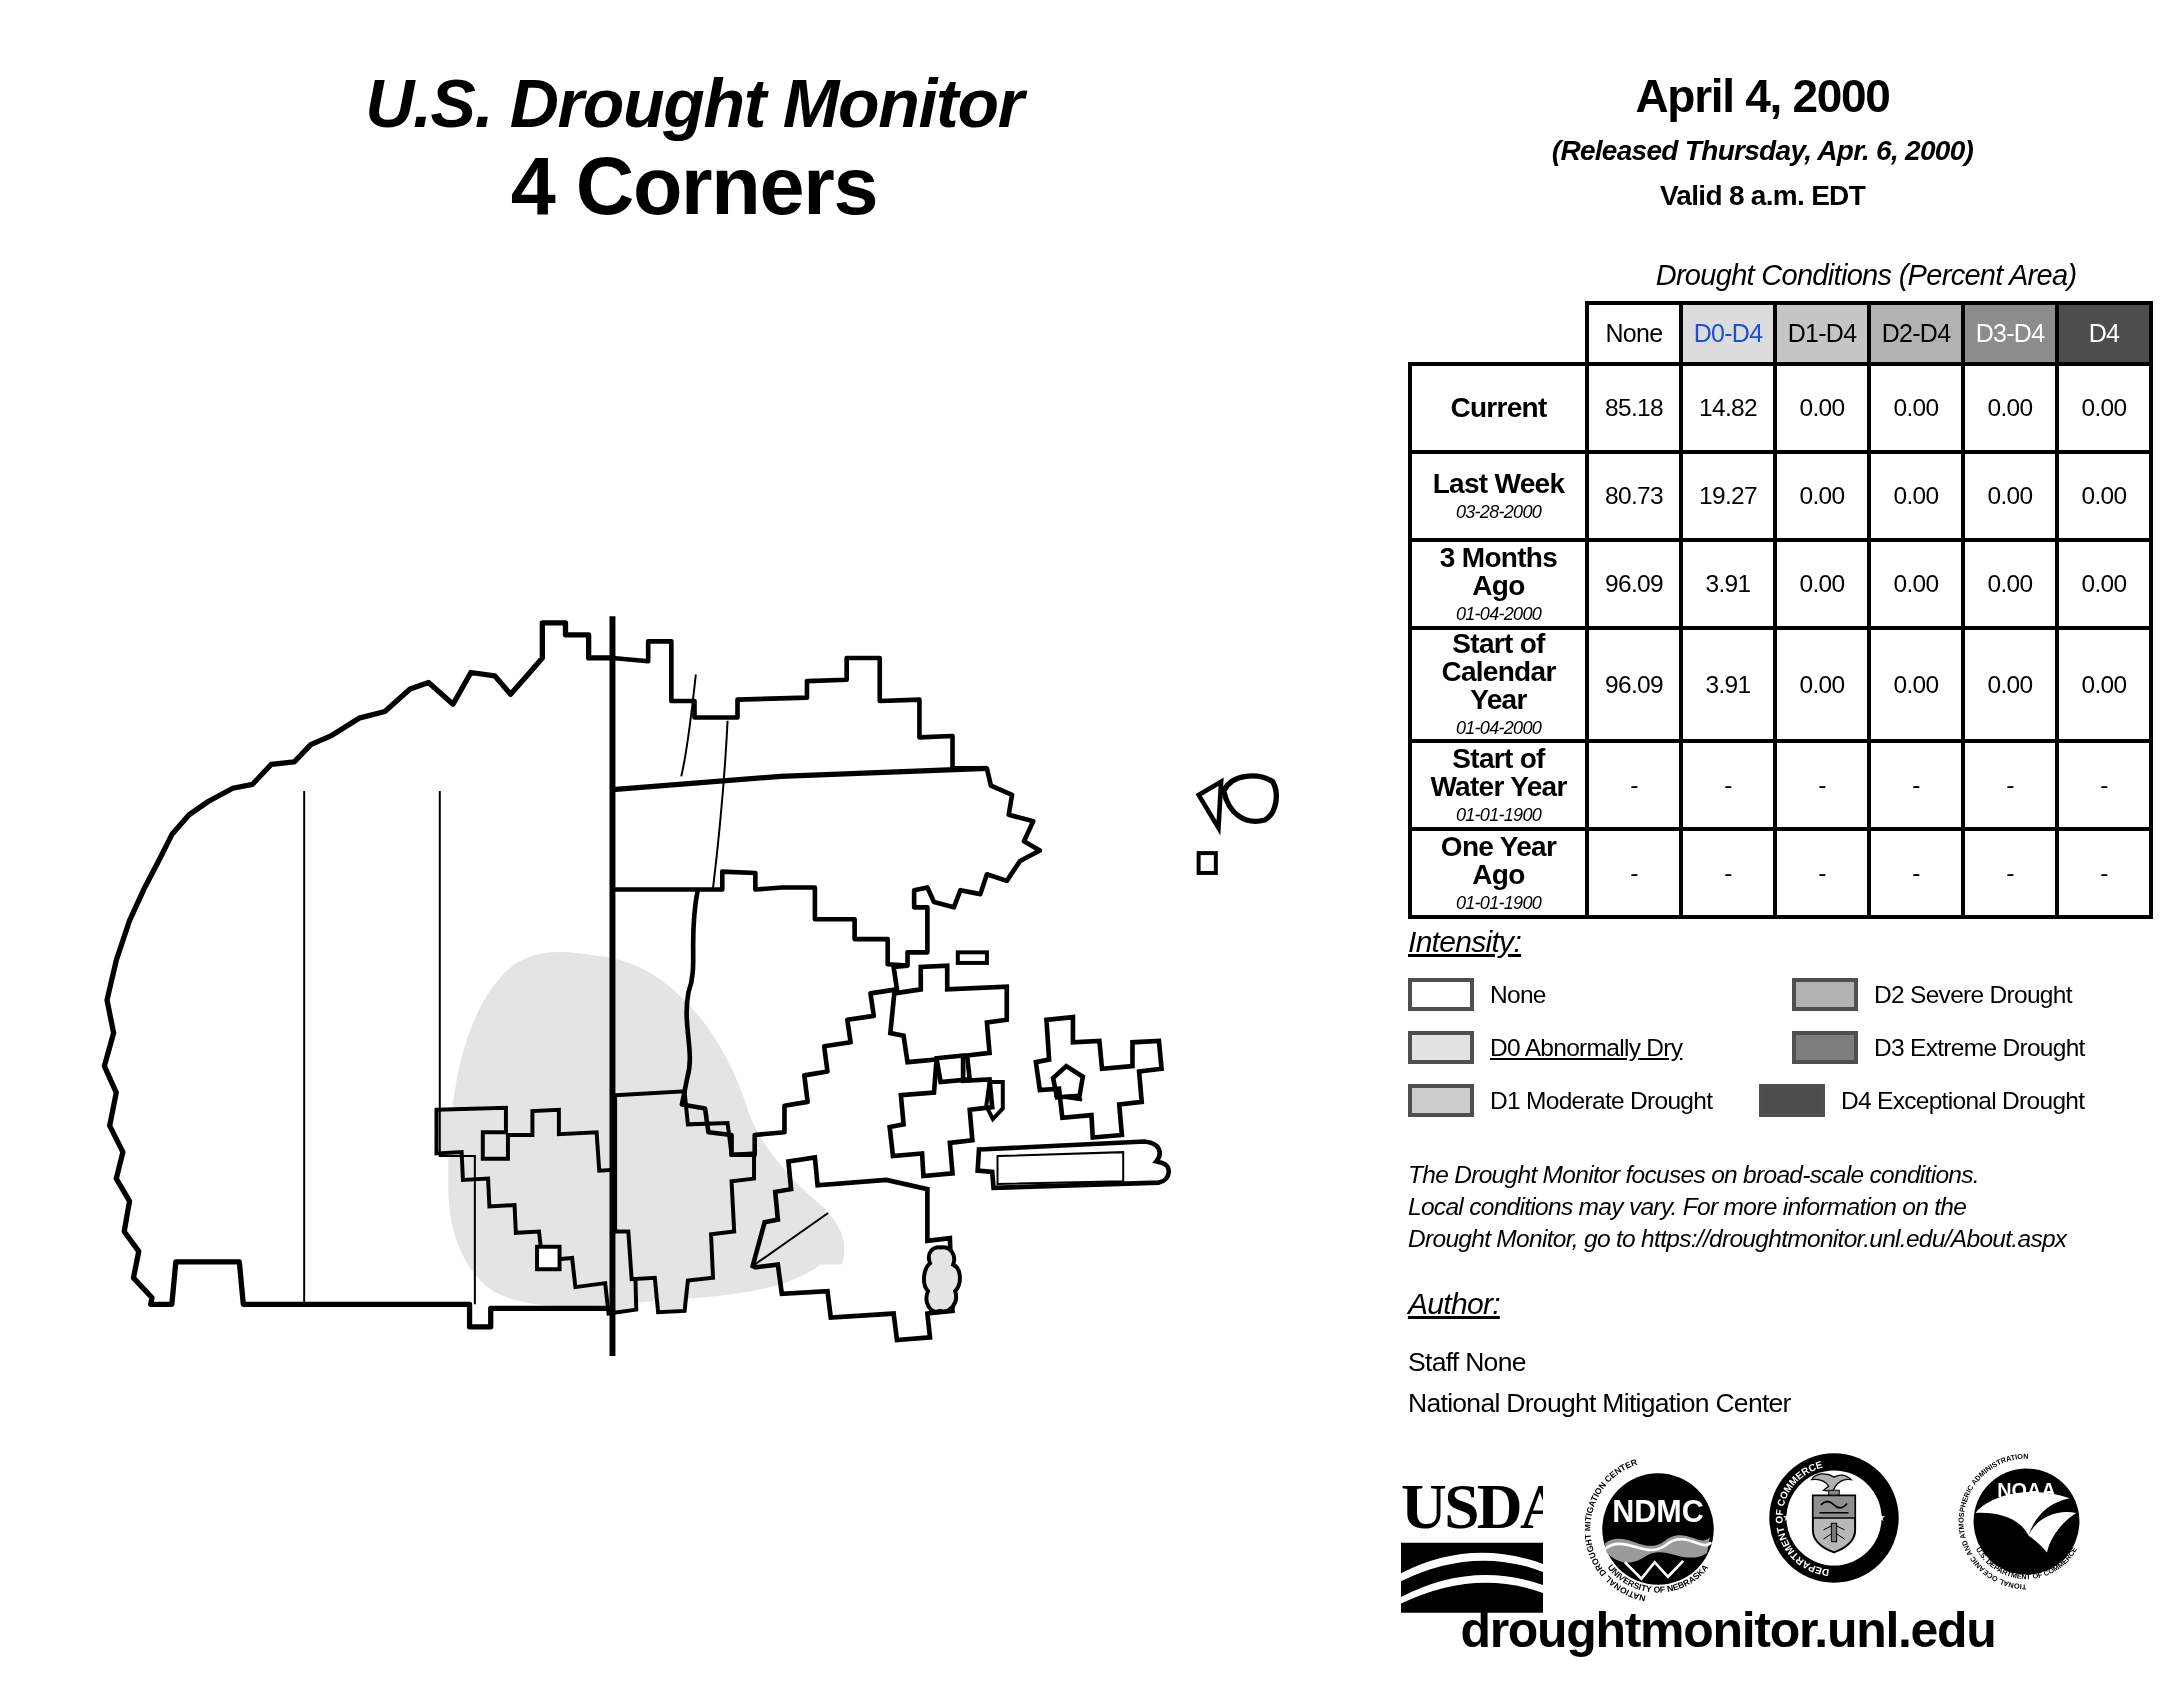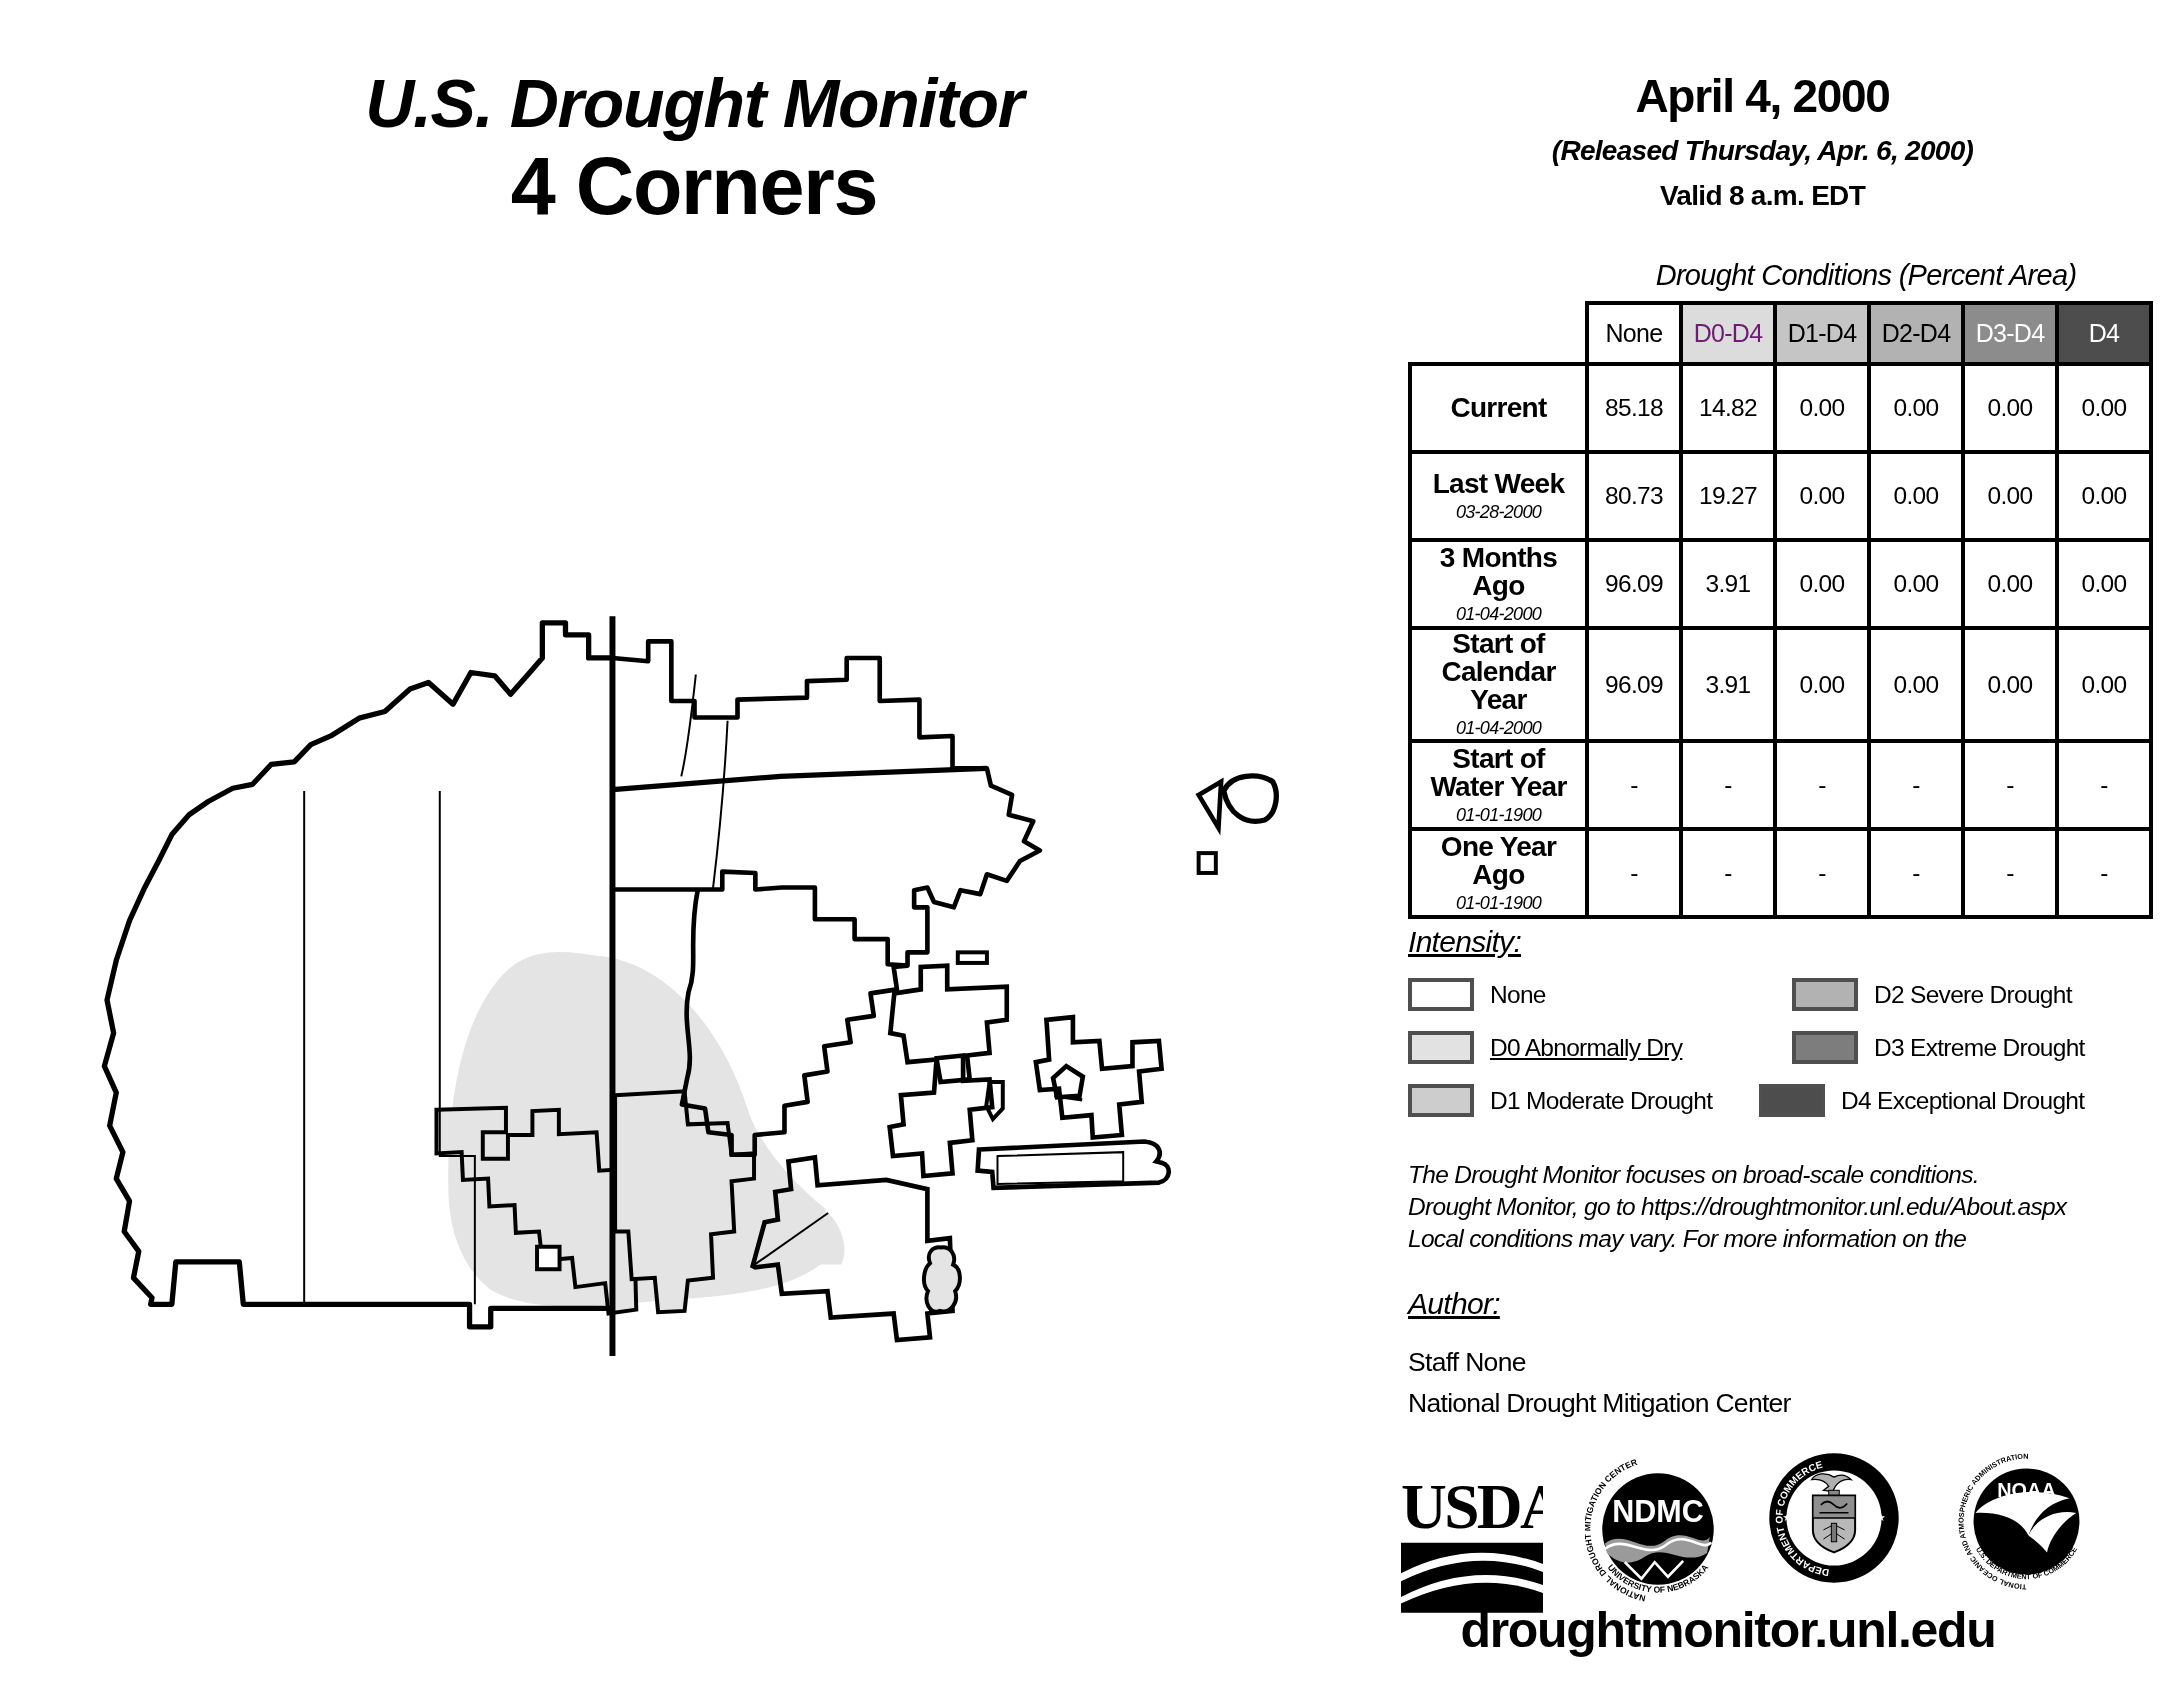--- a/index.html
+++ b/index.html
@@ -18,21 +18,21 @@
   table.dm{border-collapse:collapse;table-layout:fixed;}
   table.dm{position:absolute;left:1408px;top:301px;}
   table.dm td,table.dm th{border:4px solid #000;padding:0;text-align:center;vertical-align:middle;}
   table.dm th.corner{border:none;background:#fff;}
   table.dm col.lab{width:177px;}
   table.dm col.dat{width:94px;}
   tr.hrow{height:61px;}
   tr.drow{height:88px;}
   .colhead{font-size:25px;font-weight:normal;letter-spacing:-0.7px;}
   .c0{background:#ffffff;color:#000;}
-  .c1{background:#dcdcdc;color:#701a75;}
+  .c1{background:#dcdcdc;color:#1d4ed8;}
   .c2{background:#c5c5c5;color:#000;}
   .c3{background:#b2b2b2;color:#000;}
   .c4{background:#8c8c8c;color:#fff;}
   .c5{background:#4d4d4d;color:#fff;}
   .rowlab{font-size:28px;font-weight:bold;line-height:28px;letter-spacing:-0.7px;padding:0 14px;}
   .rowsub{font-size:18px;font-style:italic;font-weight:normal;margin-top:4px;letter-spacing:-0.7px;}
   .val{font-size:24.5px;letter-spacing:-0.7px;}
   
   .legend-title{left:1408px;top:925px;font-size:30px;font-style:italic;text-decoration:underline;letter-spacing:-0.7px;}
   .leg-item{position:absolute;display:flex;align-items:center;}
@@ -234,22 +234,22 @@
   <span class="swatch sw4"></span>
   <span class="leg-label">D3 Extreme Drought</span>
 </div>
 <div class="leg-item" style="left:1716px;top:1084px;padding-left:43px;">
   <span class="swatch sw5"></span>
   <span class="leg-label">D4 Exceptional Drought</span>
 </div>
 
 <div class="abs disclaimer">
   <div>The Drought Monitor focuses on broad-scale conditions.</div>
+  <div>Local conditions may vary. For more information on the</div>
   <div>Drought Monitor, go to https://droughtmonitor.unl.edu/About.aspx</div>
-  <div>Local conditions may vary. For more information on the</div>
 </div>
 
 <div class="abs author-title">Author:</div>
 <div class="abs author-name">Staff None</div>
 <div class="abs author-org">National Drought Mitigation Center</div>
 
 <div class="logo" style="left:1401px;top:1474px;">
   <svg width="142" height="139" viewBox="0 0 215 210" xmlns="http://www.w3.org/2000/svg">
     <text x="0" y="82" font-family="Liberation Serif, serif" font-size="96" font-weight="bold" letter-spacing="-4" fill="#000">USDA</text>
     <path d="M0,104 L215,104 L215,136 Q105,96 0,150 Z" fill="#000"></path>

